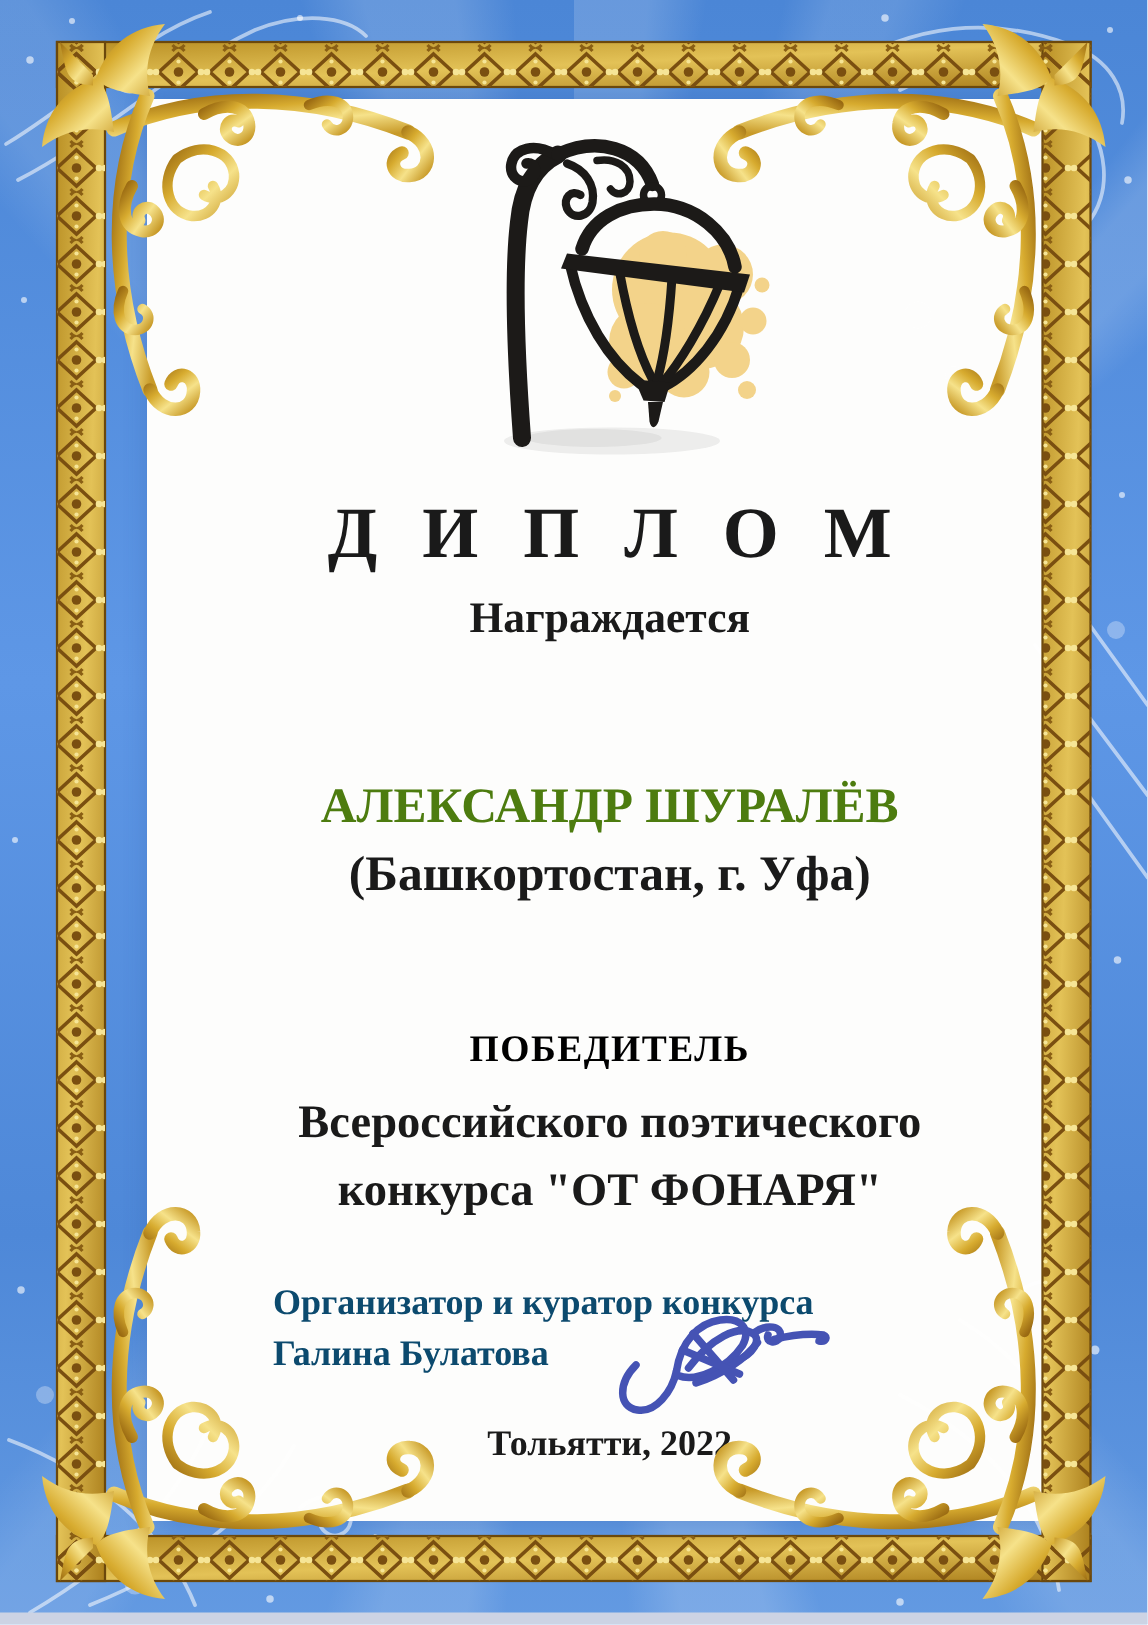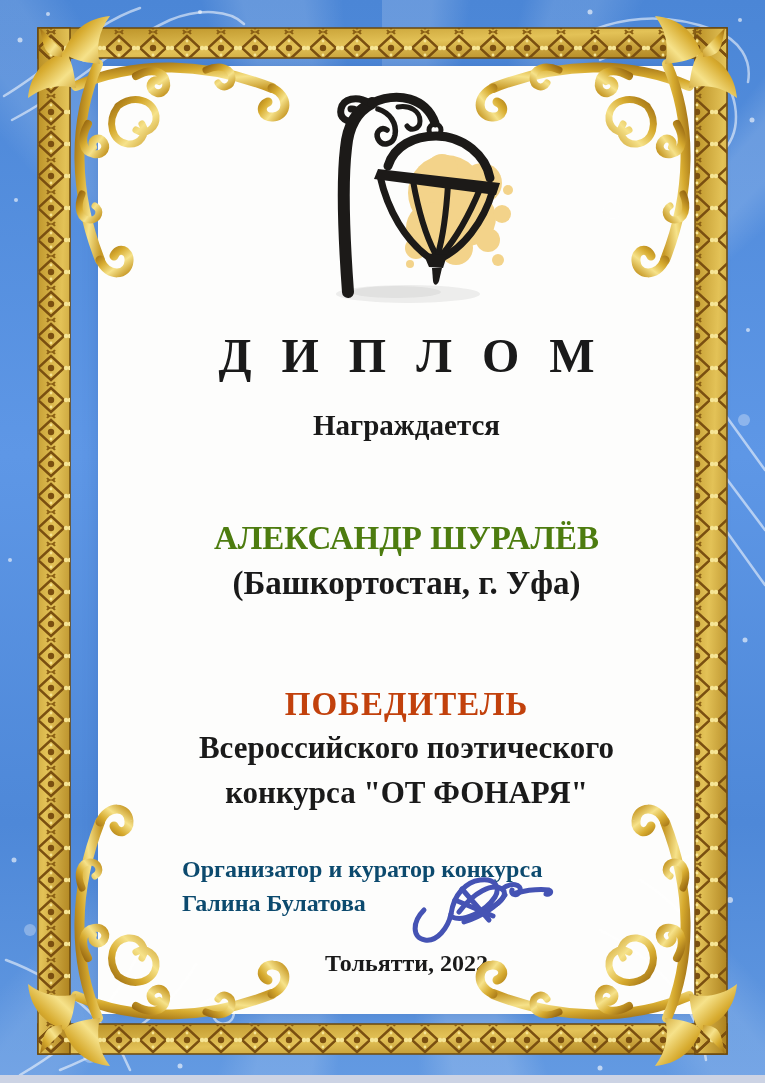--- a/index.html
+++ b/index.html
@@ -18,24 +18,24 @@
         rgba(255,255,255,.12) 322deg 327deg, rgba(255,255,255,0) 331deg 342deg,
         rgba(255,255,255,.15) 346deg 352deg, rgba(255,255,255,0) 356deg 360deg),
       linear-gradient(180deg,#4b86d6 0%,#5e97e6 42%,#4e88d8 76%,#639ae2 100%);
   }
   .bottom-strip{position:absolute;left:0;bottom:0;width:765px;height:8px;background:#ccd3e4;}
   .paper{position:absolute;left:74px;top:66px;width:617px;height:948px;background:#fdfdfc;
          box-shadow:0 0 14px rgba(40,80,150,.25);margin-left:24px;}
   .decor{position:absolute;left:0;top:0;width:765px;height:1083px;pointer-events:none;}
   .content-line{position:absolute;left:0;width:617px;text-align:center;color:#1a1a1a;white-space:nowrap;}
   .title{top:262px;font-size:48px;font-weight:bold;letter-spacing:30px;padding-left:30px;box-sizing:border-box;}
-  .subtitle{top:343px;font-size:29px;font-weight:bold;}
+  .subtitle{top:330px;font-size:29px;font-weight:bold;}
   .name{top:454px;font-size:33px;font-weight:bold;color:#4d7c0f;}
   .location{top:499px;font-size:33px;font-weight:bold;}
-  .status{top:620px;font-size:33px;font-weight:bold;color:#c2410c;letter-spacing:1px;}
+  .status{top:620px;font-size:25px;font-weight:bold;color:#000000;letter-spacing:1px;}
   .contest{top:659px;font-size:31px;font-weight:bold;line-height:45px;}
   .organizer{position:absolute;left:84px;top:786px;font-size:24px;font-weight:bold;line-height:34px;
              color:#0c4a6e;text-align:left;}
   .footer{top:884px;font-size:24px;font-weight:bold;text-align:center;}
   .lantern{position:absolute;left:198px;top:12px;width:220px;height:230px;}
   .signature{position:absolute;left:306px;top:804px;width:150px;height:82px;}
 </style>
 </head>
 <body>
 

